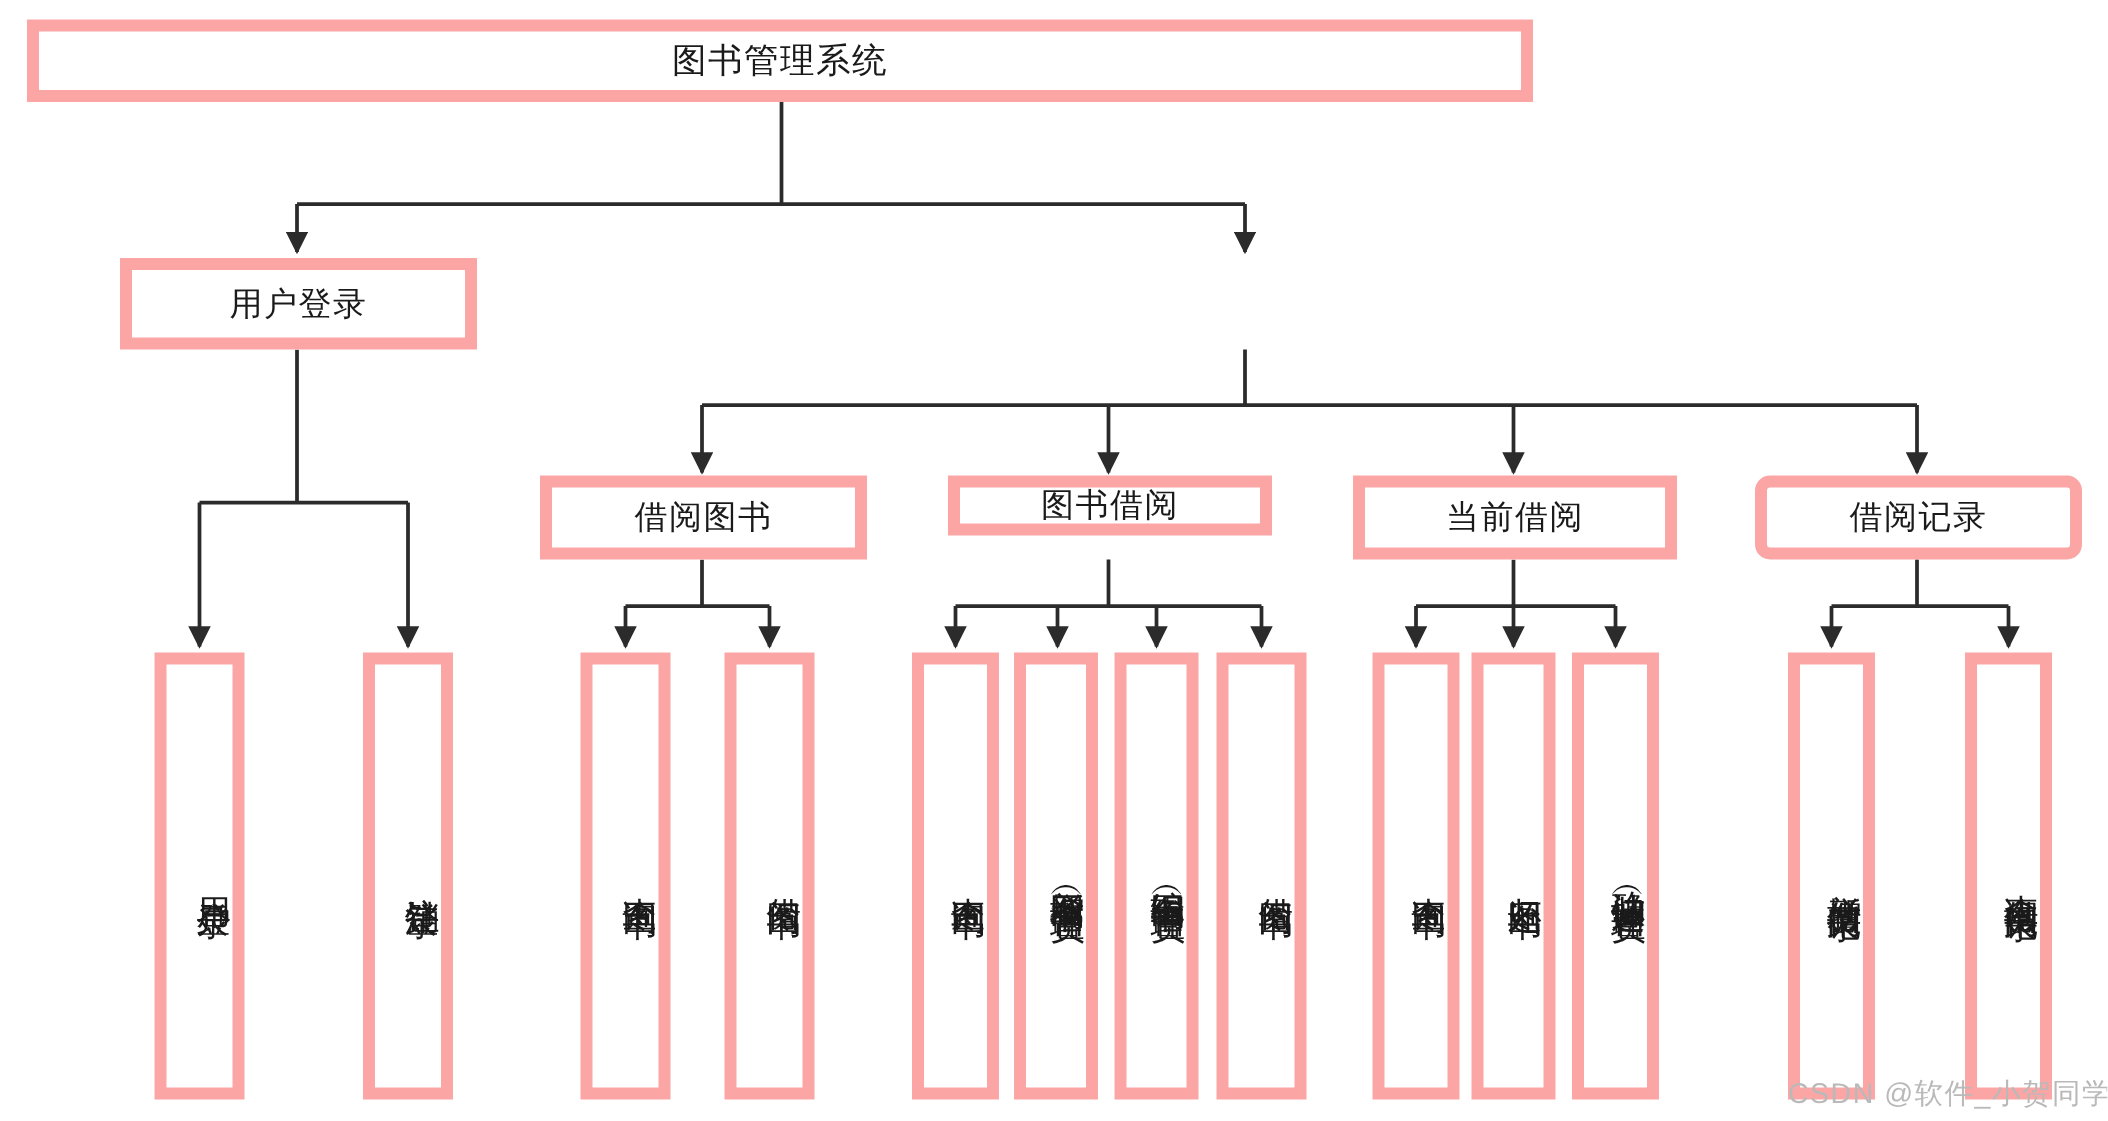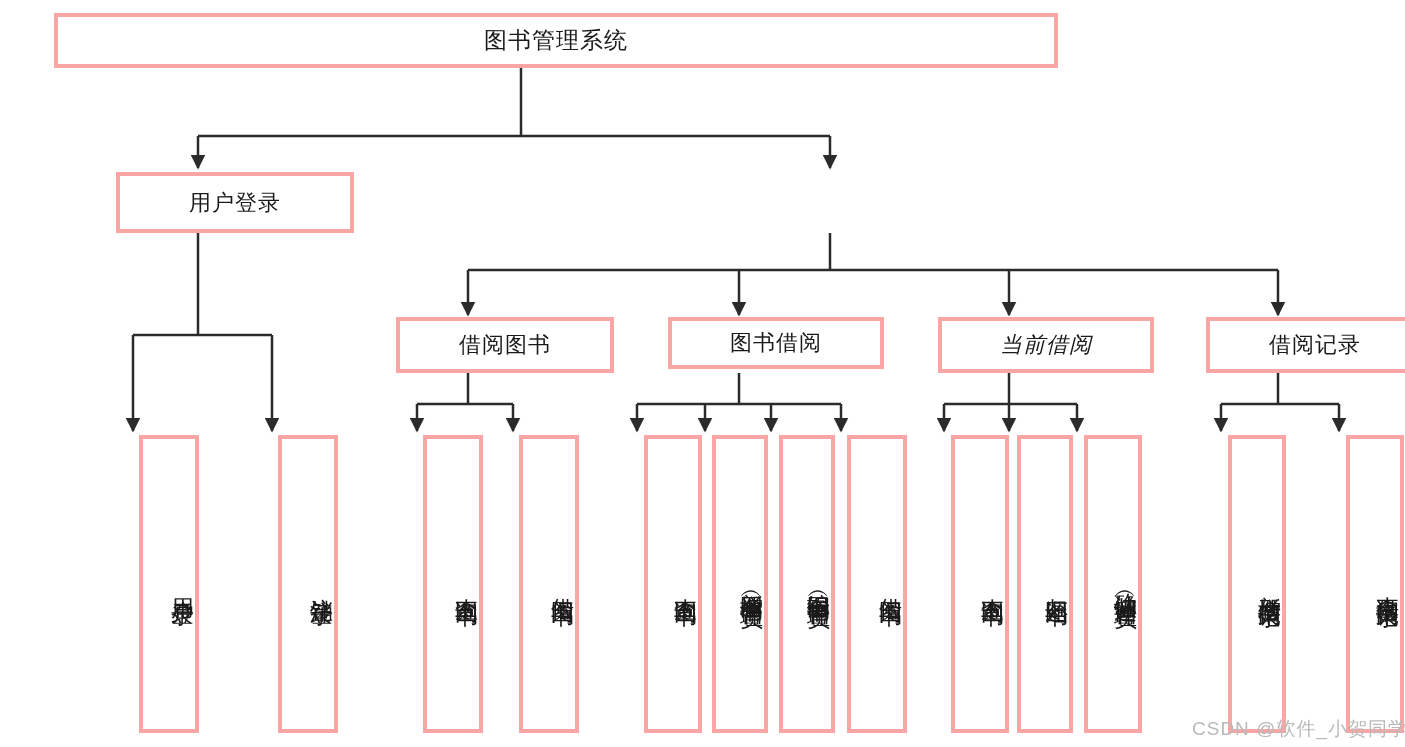--- a/index.html
+++ b/index.html
@@ -21,27 +21,26 @@
     position: absolute;
     left: 0;
     top: 0;
     width: 1405px;
     height: 747px;
     pointer-events: none;
   }
   .node {
     position: absolute;
     box-sizing: border-box;
-    border: 4px solid #fca5a5;
+    border: 8px solid #fca5a5;
     background: #ffffff;
     display: flex;
     align-items: center;
     justify-content: center;
     color: #1a1a1a;
-    margin-left: 36px;
   }
   .node.horizontal {
     font-size: 22px;
     letter-spacing: 1px;
   }
   .node.vertical {
     writing-mode: vertical-rl;
     text-orientation: upright;
     font-size: 23px;
     line-height: 1.05;
@@ -123,27 +122,27 @@
     <span>图书管理系统</span>
   </div>
 
   <div class="node horizontal" style="left:80px; top:172px; width:238px; height:61px;">
     <span>用户登录</span>
   </div>
 
   <div class="node horizontal" style="left:360px; top:317px; width:218px; height:56px;">
     <span>借阅图书</span>
   </div>
-  <div class="node horizontal" style="left:632px; top:317px; width:216px; height:52px;">
+  <div class="node horizontal" style="left:632px; top:317px; width:216px; height:40px;">
     <span>图书借阅</span>
   </div>
-  <div class="node horizontal" style="left:902px; top:317px; width:216px; height:56px;font-style:italic;">
+  <div class="node horizontal" style="left:902px; top:317px; width:216px; height:56px;">
     <span>当前借阅</span>
   </div>
-  <div class="node horizontal" style="left:1170px; top:317px; width:218px; height:56px;">
+  <div class="node horizontal" style="left:1170px; top:317px; width:218px; height:56px;border-radius:10px;">
     <span>借阅记录</span>
   </div>
 
   <div class="node vertical" style="left:103px; top:435px; width:60px; height:298px;">
     <span>用户登录</span>
   </div>
   <div class="node vertical" style="left:242px; top:435px; width:60px; height:298px;">
     <span>注销登录</span>
   </div>
 

